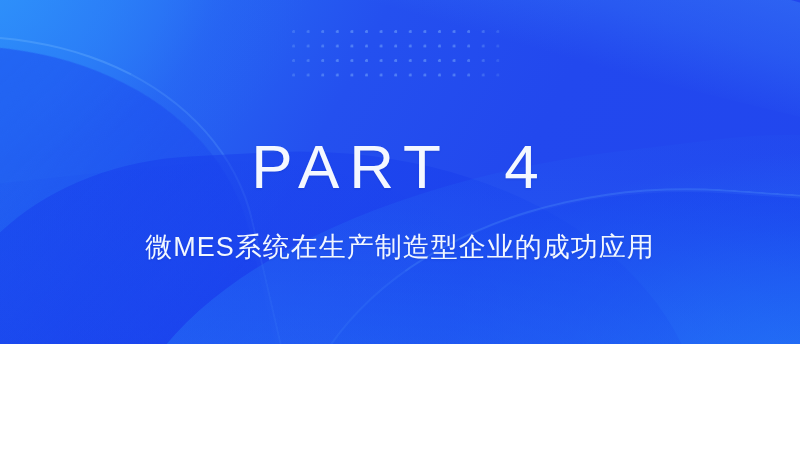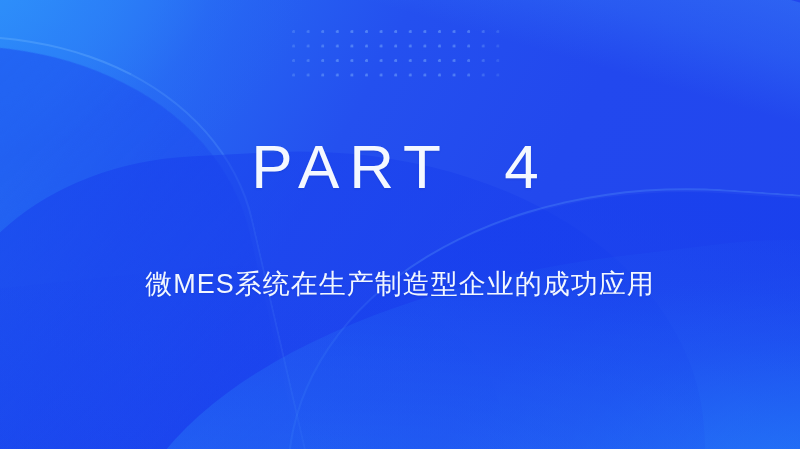--- a/index.html
+++ b/index.html
@@ -7,21 +7,21 @@
     padding: 0;
     background: #ffffff;
   }
   body {
     font-family: "Liberation Sans", "DejaVu Sans", sans-serif;
   }
 
   #slide {
     position: relative;
     width: 800px;
-    height: 449px;
+    height: 344px;
     overflow: hidden;
     background: #8b5cf6;
   }
 
   
   .bg-layer {
     position: absolute;
     inset: 0;
     pointer-events: none;
   }
@@ -220,21 +220,21 @@
     font-size: 62px;
     font-weight: 300;
     letter-spacing: 10px;
     color: #f4f8ff;
     line-height: 1;
     white-space: pre;
     text-shadow: 0 1px 2px rgba(12,40,150,0.18);
   }
 
   #subtitle {
-    margin-top: 70px;
+    margin-top: 33px;
     font-size: 27px;
     font-weight: 400;
     letter-spacing: 1px;
     color: #f2f7ff;
     line-height: 1.2;
     white-space: pre;
     text-shadow: 0 1px 2px rgba(12,40,150,0.16);
   }
 </style>
 </head>

